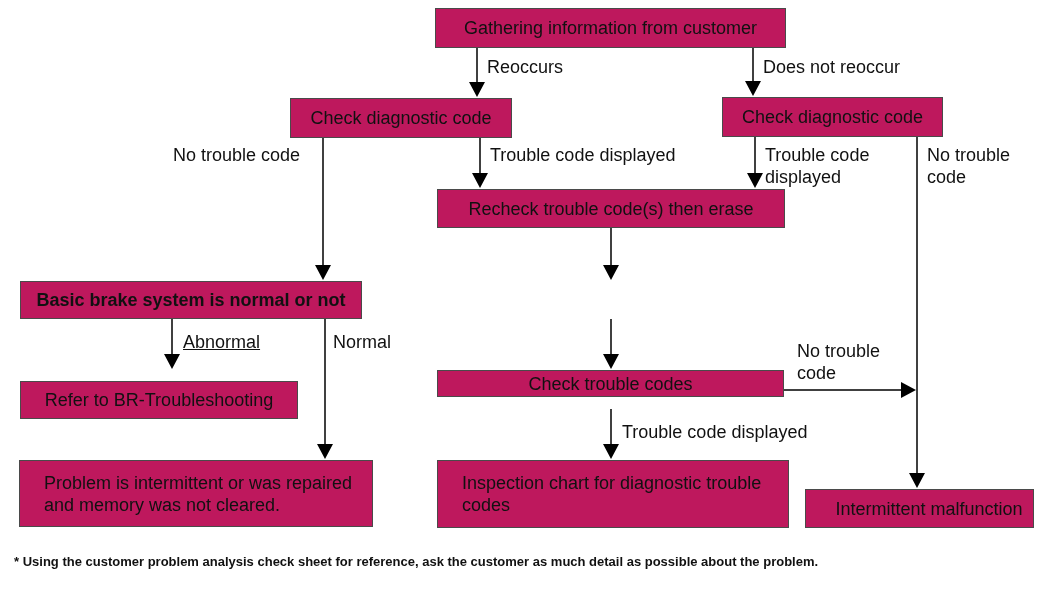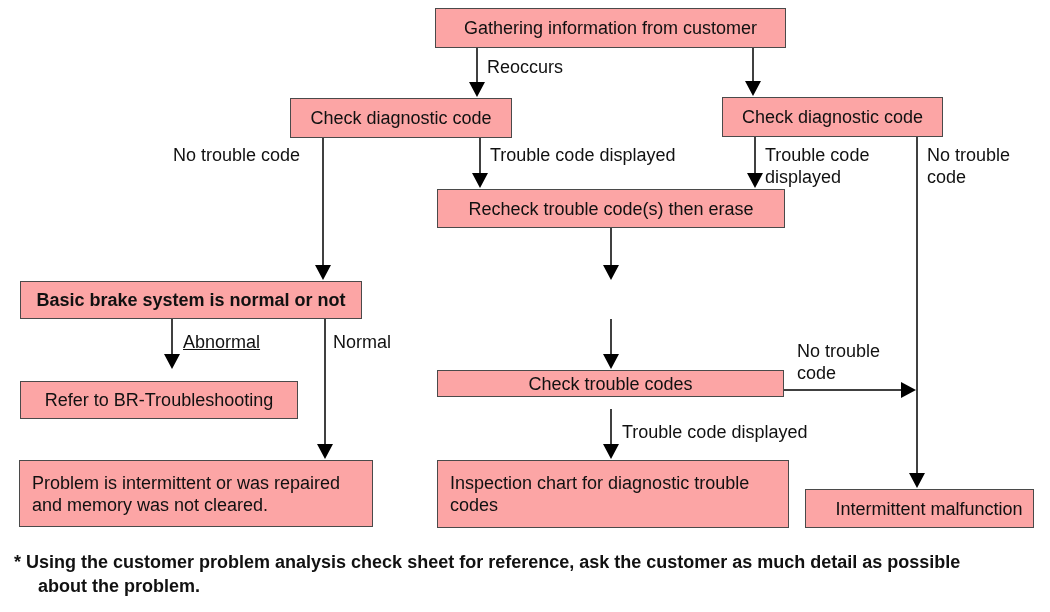--- a/index.html
+++ b/index.html
@@ -8,38 +8,38 @@
     width:1050px;height:612px;
     background:#ffffff;
     font-family:"Liberation Sans","DejaVu Sans",sans-serif;
     color:#111111;
     overflow:hidden;
   }
   #connectors{position:absolute;left:0;top:0;width:1050px;height:612px;}
   .box{
     position:absolute;
     border:1.5px solid #4a4a4a;
-    background:#fca5a5;
+    background:#be185d;
     display:flex;align-items:center;justify-content:center;
     text-align:center;
     font-size:18px;line-height:22px;
     box-sizing:border-box;
     padding:0 6px;
   }
-  .box.left{justify-content:flex-start;text-align:left;padding:0 10px 0 12px;}
+  .box.left{justify-content:flex-start;text-align:left;padding:0 10px 0 24px;}
   .lbl{
     position:absolute;
     font-size:18px;line-height:22px;
     white-space:nowrap;
   }
   .lbl.wrap{white-space:normal;}
   .footnote{
     position:absolute;
     left:14px;top:550px;width:950px;
-    font-size:18px;line-height:24px;
+    font-size:13px;line-height:24px;
     font-weight:bold;
     padding-left:24px;text-indent:-24px;
   }
   
   .n-gathering{left:435px;top:8px;width:351px;height:40px;}
   .n-cdl{left:290px;top:98px;width:222px;height:40px;}
   .n-cdr{left:722px;top:97px;width:221px;height:40px;}
   .n-erase{left:437px;top:189px;width:348px;height:39px;}
   .n-symptom{left:437px;top:281px;width:348px;height:38px;}
   .n-codes{left:437px;top:370px;width:347px;height:27px;text-align:center;}
@@ -112,20 +112,21 @@
   <div class="box n-brake">Basic brake system is normal or not</div>
 
   <div class="box n-refer">Refer to BR-Troubleshooting</div>
 
   <div class="box left n-problem">Problem is intermittent or was repaired and memory was not cleared.</div>
 
   <div class="box n-intermittent">Intermittent malfunction</div>
 
   <div class="lbl l-reoccurs">Reoccurs</div>
 
+  <div class="lbl l-noreoccur">Does not reoccur</div>
 
   <div class="lbl l-ntc-left">No trouble code</div>
 
   <div class="lbl l-tcd-left">Trouble code displayed</div>
 
   <div class="lbl wrap l-tcd-right">Trouble code displayed</div>
 
   <div class="lbl wrap l-ntc-right">No trouble code</div>
 
   <div class="lbl wrap l-ntc-mid">No trouble code</div>

